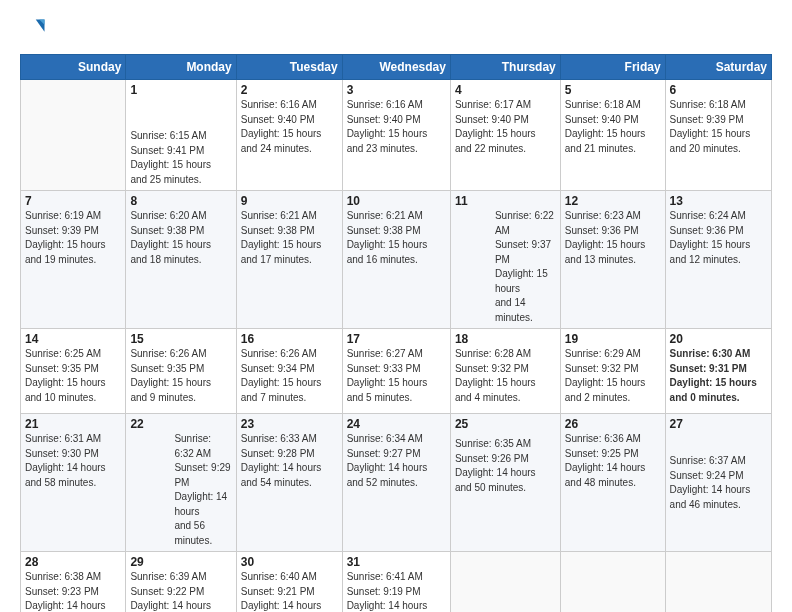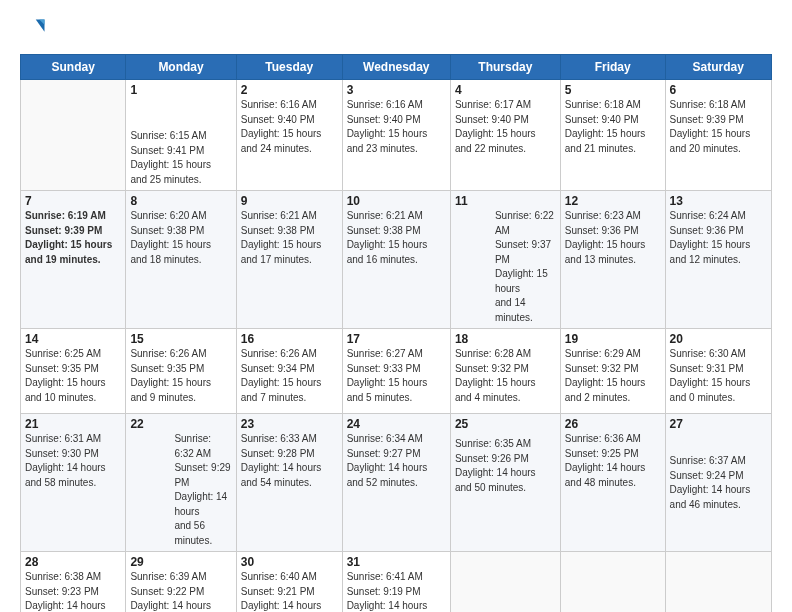--- a/index.html
+++ b/index.html
@@ -58,21 +58,21 @@
       border-collapse: collapse;
       flex: 1;
       font-size: 10.5px;
     }
     .calendar thead tr th {
       background-color: #2a6db5;
       color: #fff;
       font-size: 12px;
       font-weight: bold;
       padding: 5px 4px;
-      text-align: center;
+      text-align: right;
       border: 1px solid #2060a0;
     }
     .calendar tbody tr td {
       border: 1px solid #ccc;
       vertical-align: top;
       padding: 3px 4px;
       width: 113px;
       height: 85px;
       background: #fff;
     }
@@ -170,21 +170,21 @@
             <span class="day-number">6</span>
             <div class="day-detail" style="white-space: pre-line;">Sunrise: 6:18 AM
 Sunset: 9:39 PM
 Daylight: 15 hours
 and 20 minutes.</div>
           </td>
         </tr>
         <tr>
           <td>
             <span class="day-number">7</span>
-            <div class="day-detail" style="white-space: pre-line; font-weight: bold;">Sunrise: 6:19 AM
+            <div class="day-detail" style="white-space: pre-line;">Sunrise: 6:19 AM
 Sunset: 9:39 PM
 Daylight: 15 hours
 and 19 minutes.</div>
           </td>
           <td>
             <span class="day-number">8</span>
             <div class="day-detail" style="white-space: pre-line;">Sunrise: 6:20 AM
 Sunset: 9:38 PM
 Daylight: 15 hours
 and 18 minutes.</div>
@@ -263,21 +263,21 @@
           </td>
           <td>
             <span class="day-number">19</span>
             <div class="day-detail" style="white-space: pre-line;">Sunrise: 6:29 AM
 Sunset: 9:32 PM
 Daylight: 15 hours
 and 2 minutes.</div>
           </td>
           <td>
             <span class="day-number">20</span>
-            <div class="day-detail" style="white-space: pre-line;">Sunrise: 6:30 AM
+            <div class="day-detail" style="white-space: pre-line; font-weight: bold;">Sunrise: 6:30 AM
 Sunset: 9:31 PM
 Daylight: 15 hours
 and 0 minutes.</div>
           </td>
         </tr>
         <tr>
           <td>
             <span class="day-number">21</span>
             <div class="day-detail" style="white-space: pre-line;">Sunrise: 6:31 AM
 Sunset: 9:30 PM

